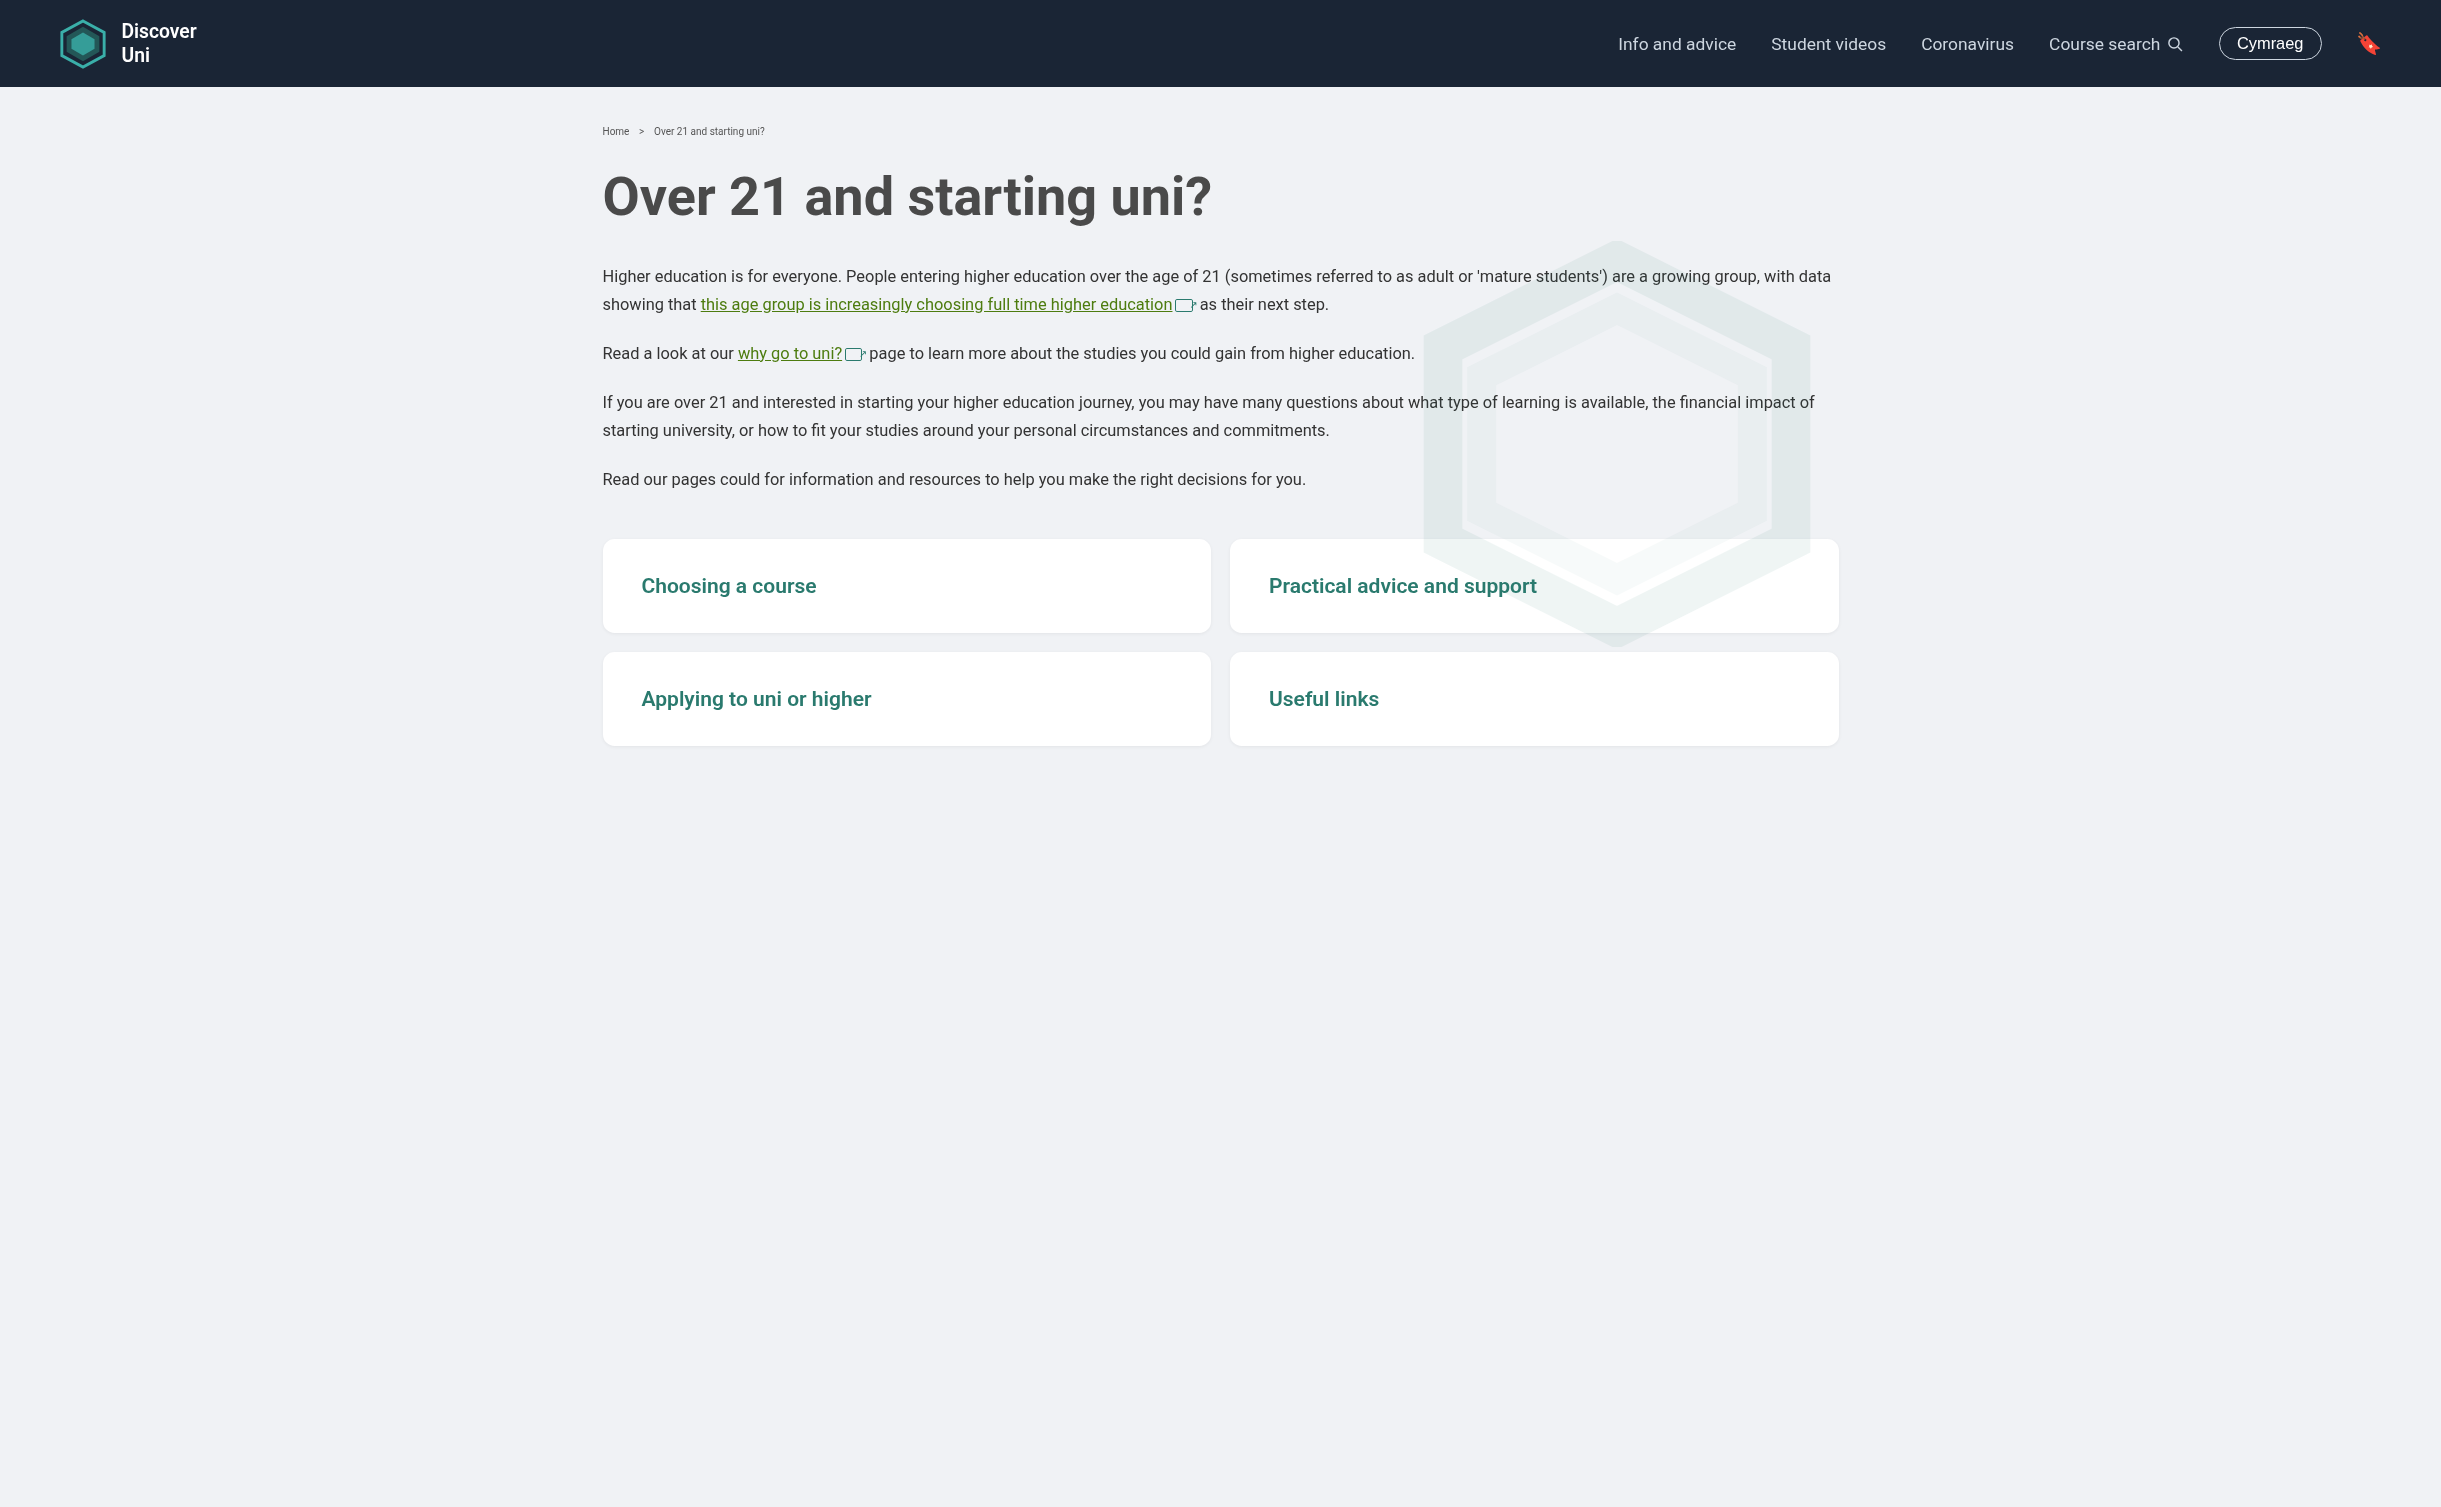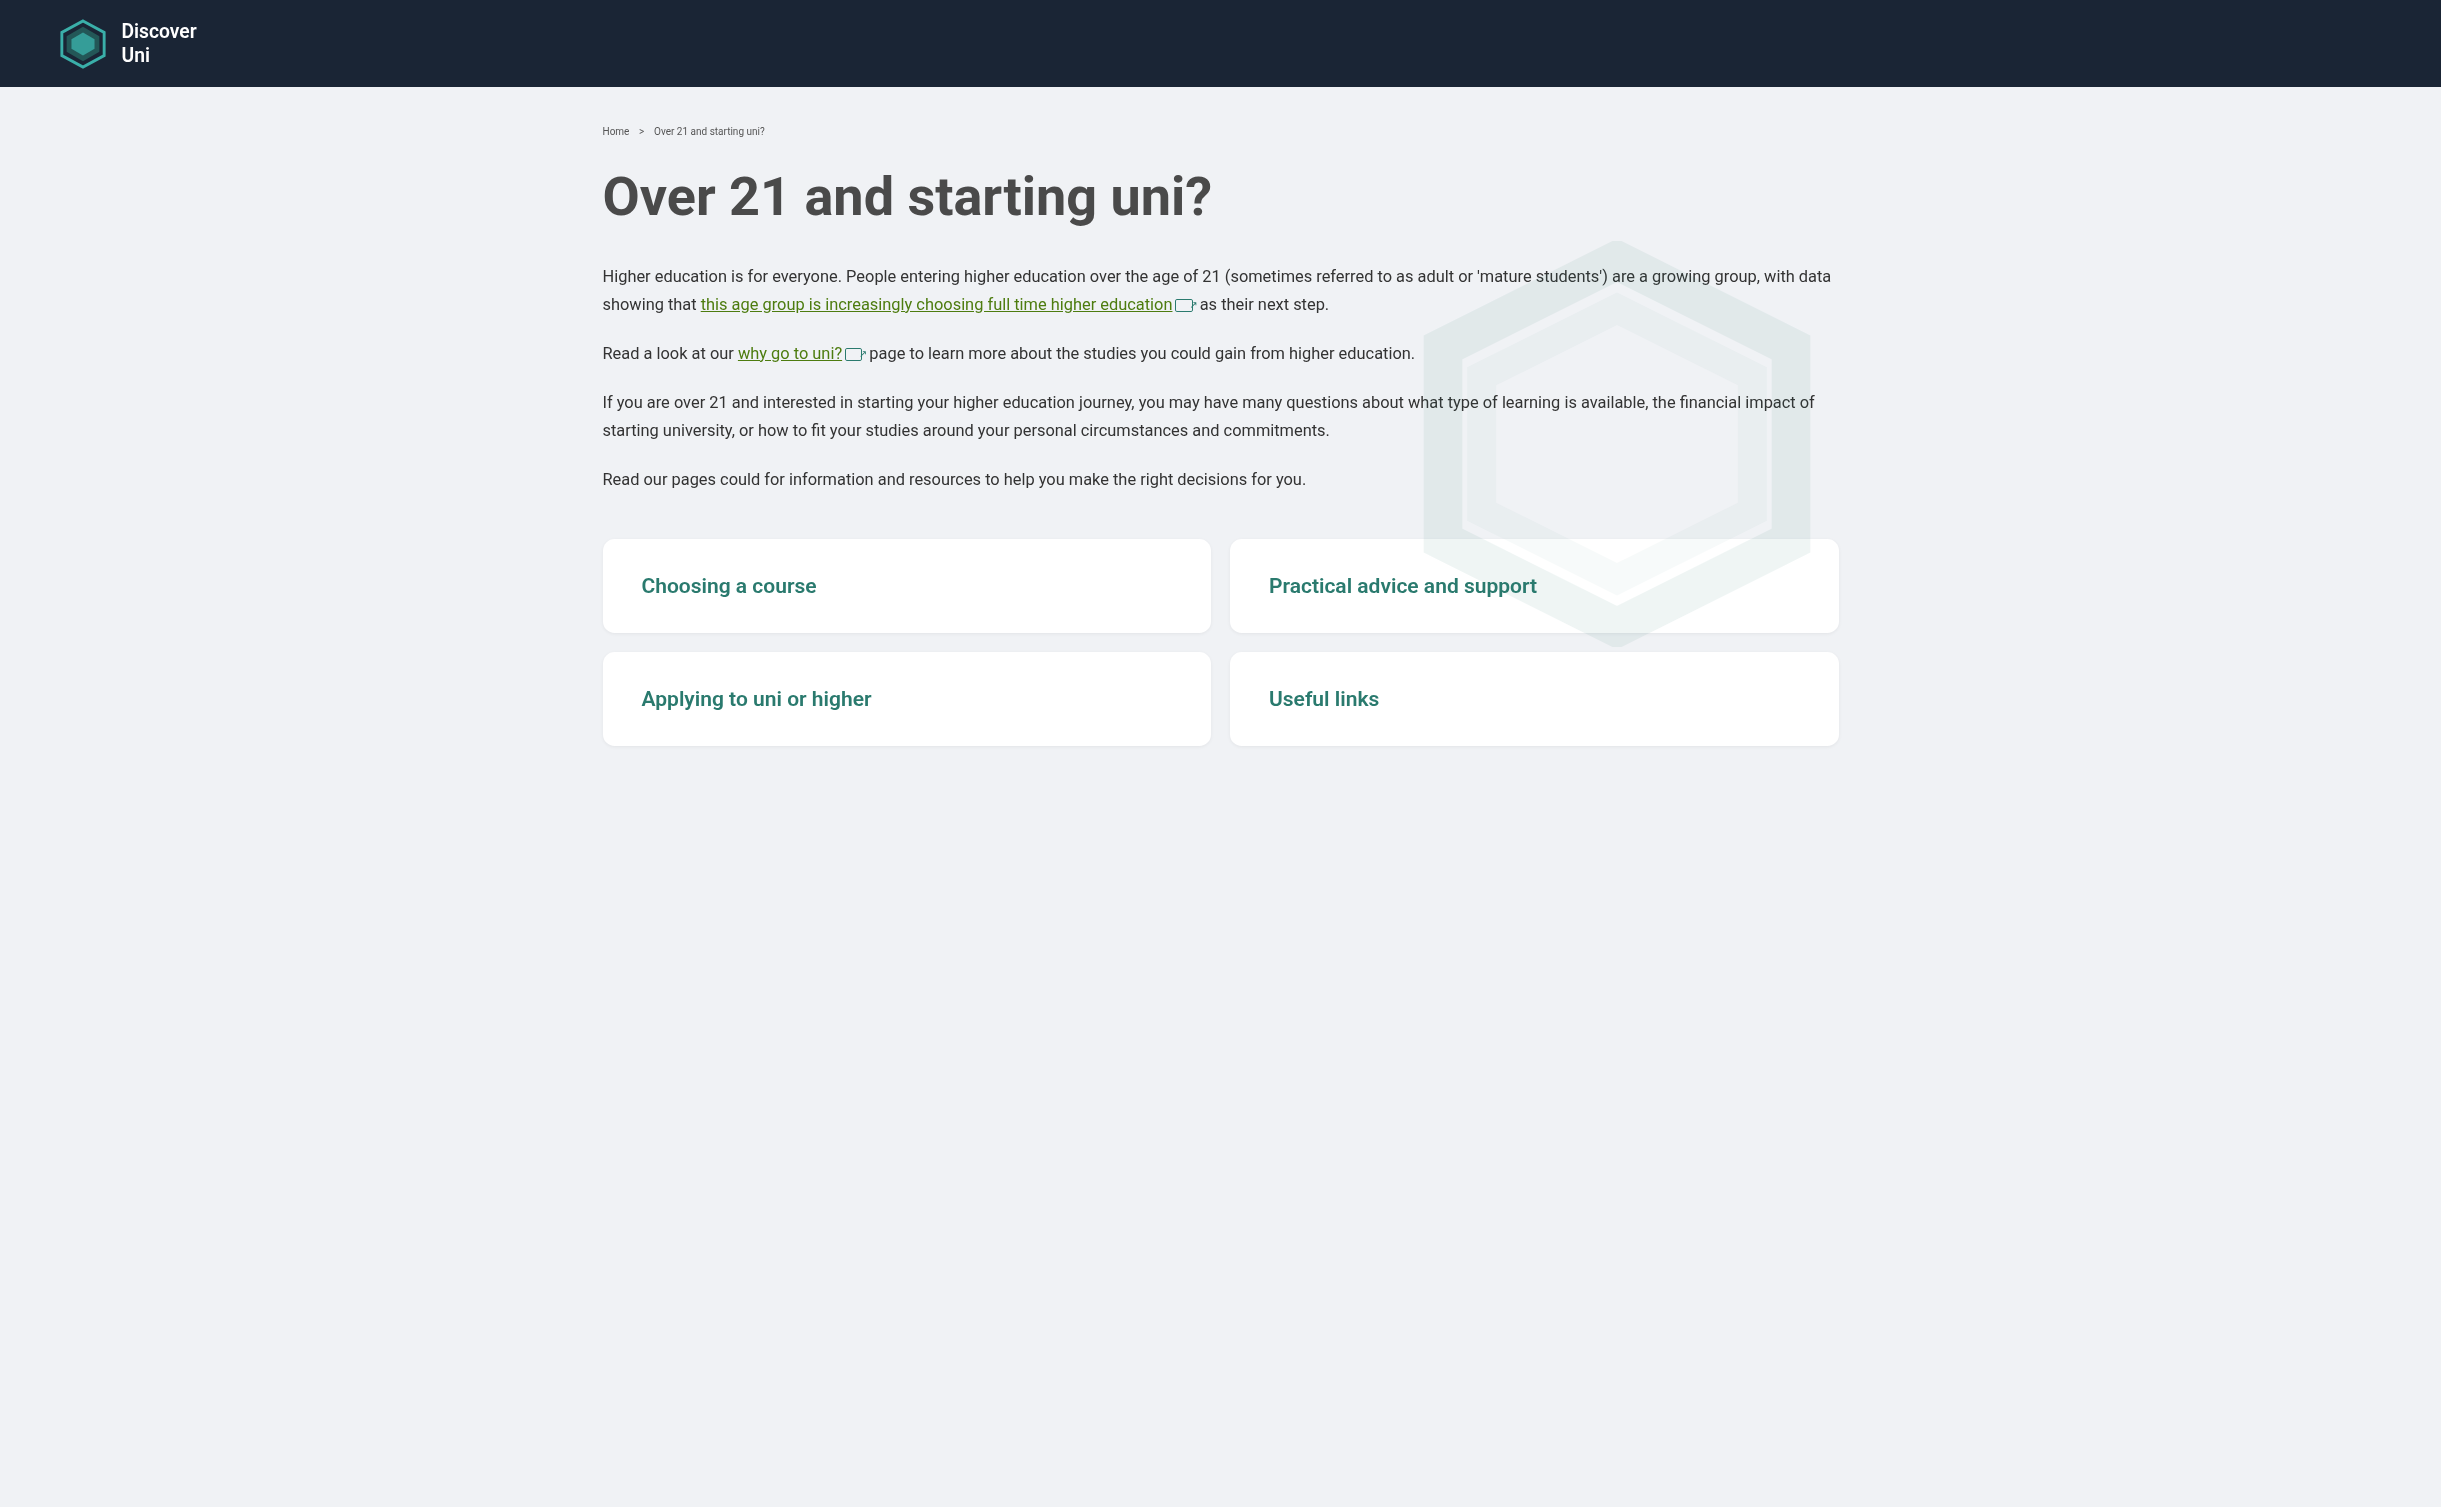--- a/index.html
+++ b/index.html
@@ -179,20 +179,34 @@
       <polygon points="26,2 48,14 48,38 26,50 4,38 4,14" fill="none" stroke="#3aafa9" stroke-width="3"></polygon>
       <polygon points="26,8 43,18 43,34 26,44 9,34 9,18" fill="#2a7a6e" opacity="0.6"></polygon>
       <polygon points="26,14 38,21 38,31 26,38 14,31 14,21" fill="#3aafa9" opacity="0.8"></polygon>
     </svg>
     <div class="logo-text">
       <span>Discover</span>
       <span>Uni</span>
     </div>
   </div>
 
+  <nav class="nav">
+    <a class="nav-link">Info and advice</a>
+    <a class="nav-link">Student videos</a>
+    <a class="nav-link">Coronavirus</a>
+    <div class="nav-course-search">
+      <span>Course search</span>
+      <svg class="search-icon-svg" viewBox="0 0 24 24">
+        <circle cx="11" cy="11" r="7"></circle>
+        <line x1="16.5" y1="16.5" x2="22" y2="22"></line>
+      </svg>
+    </div>
+    <button class="cymraeg-btn">Cymraeg</button>
+    <span class="bookmark-icon">🔖</span>
+  </nav>
 </header>
 
 <div class="main-content">
 
   <svg class="bg-hex" viewBox="0 0 420 420">
     <polygon points="210,20 390,110 390,310 210,400 30,310 30,110" fill="none" stroke="#2a7a6e" stroke-width="40"></polygon>
     <polygon points="210,70 350,140 350,280 210,350 70,280 70,140" fill="none" stroke="#2a7a6e" stroke-width="30" opacity="0.5"></polygon>
   </svg>
 
   <nav class="breadcrumb">

